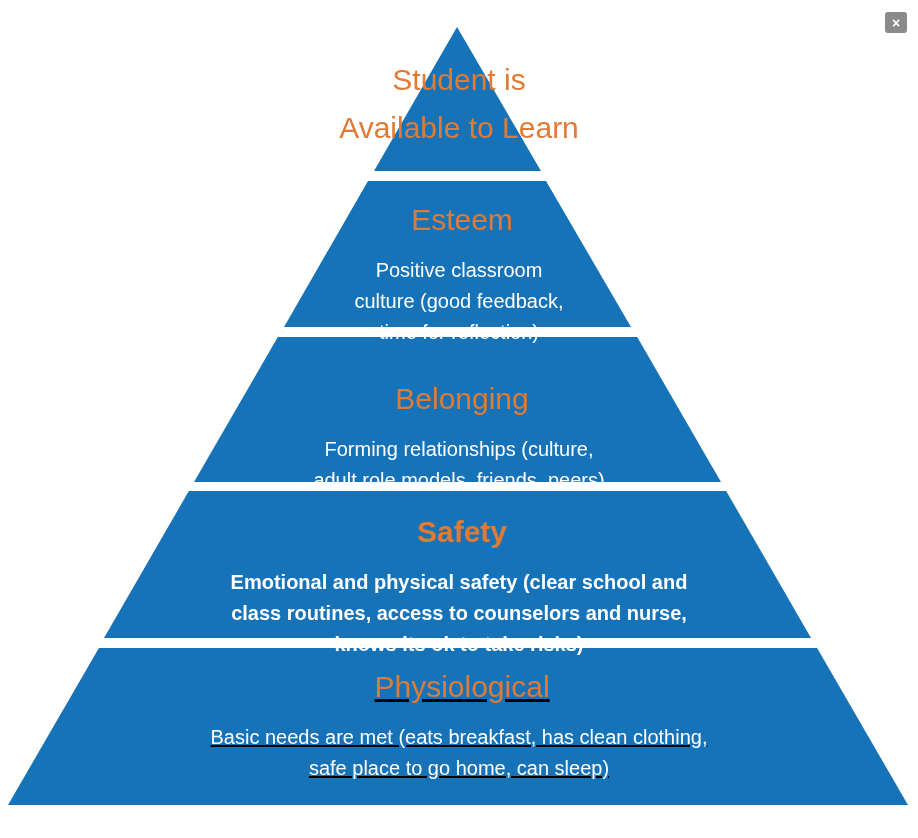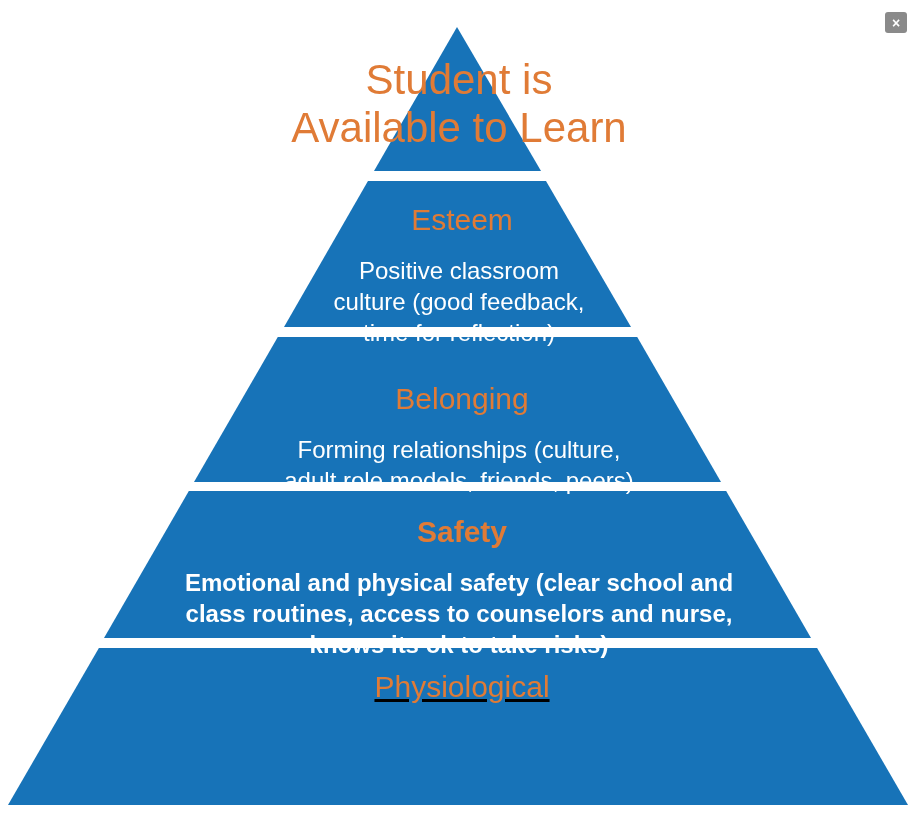--- a/index.html
+++ b/index.html
@@ -30,32 +30,32 @@
     clip-path:polygon(10.1% 0,89.9% 0,100% 100%,0 100%);}
 
   
   .txt{
     position:absolute;left:0;width:918px;
     text-align:center;
     pointer-events:none;
   }
   .apex-title{
     top:56px;
-    font-size:42px;line-height:48px;
+    font-size:30px;line-height:48px;
     color:var(--heading-orange,#E07B36);
     white-space:pre-line;
   }
   .tier-text{white-space:pre-line;}
   .tier-heading{
     font-size:30px;line-height:34px;
     color:var(--heading-orange,#E07B36);
     padding-left:6px;
   }
   .tier-desc{
-    font-size:24px;line-height:31px;
+    font-size:20px;line-height:31px;
     color:var(--body-text,#FFFFFF);
     white-space:pre-line;
   }
   .text-esteem{top:185px;}
   .text-belonging{top:364px;}
   .text-safety{top:497px;font-weight:bold;}
   .text-physiological{top:652px;text-decoration:underline;}
 
   
   .close-btn{
@@ -101,19 +101,21 @@
 
   <div class="txt tier-text text-safety">
     <div class="tier-heading">Safety</div>
     <div class="tier-desc">Emotional and physical safety (clear school and
 class routines, access to counselors and nurse,
 knows its ok to take risks)</div>
   </div>
 
   <div class="txt tier-text text-physiological">
     <div class="tier-heading">Physiological</div>
+    <div class="tier-desc">Basic needs are met (eats breakfast, has clean clothing,
+safe place to go home, can sleep)</div>
   </div>
 
   <button class="close-btn">
     <span class="x">×</span>
   </button>
 
 </div>
 
 </body></html>

